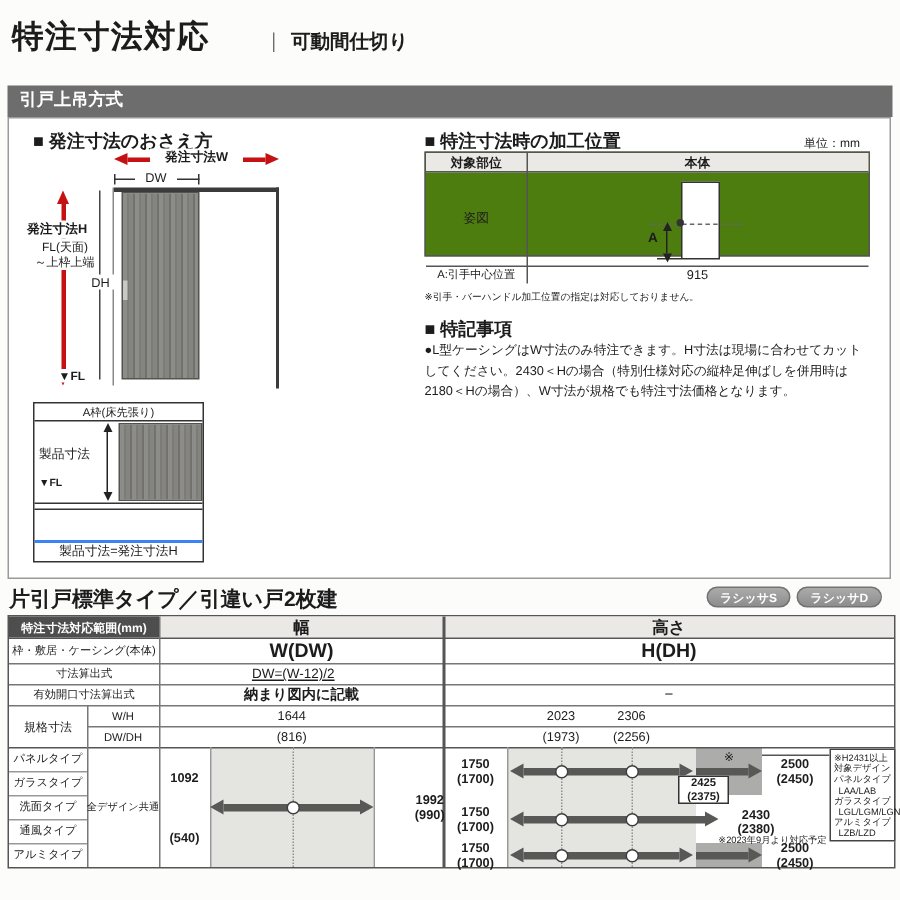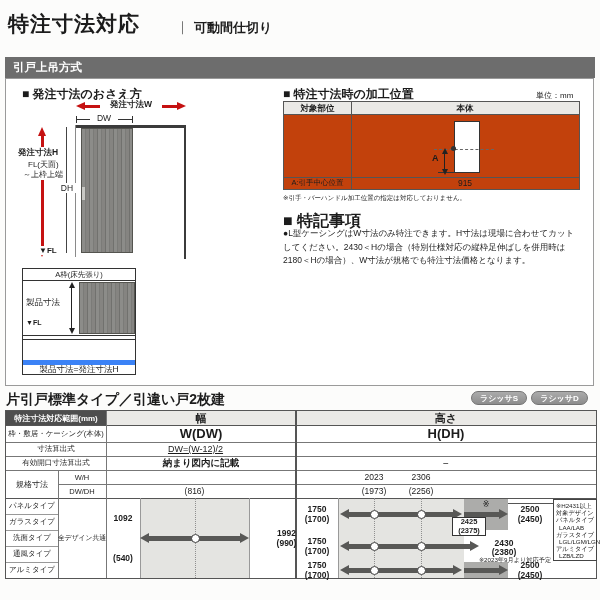--- a/index.html
+++ b/index.html
@@ -76,46 +76,47 @@
   <div class="abs wbg bold" style="left:37px;top:246px;font-size:8px;">▼FL</div>
 
   <div class="abs" style="left:22px;top:268px;width:114px;height:107px;border:1px solid #333;box-sizing:border-box;background:#fff;">
     <div class="cx" style="left:0;top:0;width:112px;height:12px;border-bottom:1px solid #333;font-size:7.5px;">A枠(床先張り)</div>
     <div class="abs wood" style="left:56px;top:13px;width:56px;height:52px;"></div>
     <div class="blkv" style="left:48px;top:19px;height:40px;"></div>
     <div class="abs" style="left:3px;top:28px;font-size:8.5px;">製品寸法</div>
     <div class="abs" style="left:3px;top:50px;font-size:7px;font-weight:bold;">▼FL</div>
     <div class="hl" style="left:0;top:66px;width:112px;background:#333;"></div>
     <div class="hl" style="left:0;top:70px;width:112px;background:#333;"></div>
-    <div class="cx" style="left:0;top:91px;width:112px;height:14px;border-top:5px solid #3b82f6;font-size:8.5px;">製品寸法=発注寸法H</div>
+    <div class="cx" style="left:0;top:91px;width:112px;height:14px;border-top:2px solid #3b82f6;font-size:8.5px;">製品寸法=発注寸法H</div>
   </div>
 
   <div class="abs bold" style="left:283px;top:86px;font-size:12px;">■ 特注寸法時の加工位置</div>
   <div class="abs" style="left:536px;top:90px;font-size:8px;">単位：mm</div>
 
-  <div class="abs" style="left:283px;top:101px;width:297px;height:89px;border:1.2px solid #555;box-sizing:border-box;background:#c2410c;">
+  <div class="abs" style="left:283px;top:101px;width:297px;height:70px;border:1.2px solid #555;box-sizing:border-box;background:#4d7c0f;">
     <div class="abs" style="left:0;top:0;width:295px;height:13px;background:#eae9e6;border-bottom:1px solid #555;box-sizing:border-box;"></div>
     <div class="vl" style="left:67px;top:0;height:87px;background:#555;"></div>
     <div class="cx bold" style="left:0;top:0;width:67px;height:13px;font-size:8.5px;">対象部位</div>
     <div class="cx bold" style="left:67px;top:0;width:228px;height:13px;font-size:8.5px;">本体</div>
+    <div class="cx" style="left:0;top:13px;width:67px;height:62px;font-size:8.5px;">姿図</div>
     <div class="hl" style="left:0;top:75px;width:295px;background:#555;"></div>
     <div class="cx" style="left:0;top:75px;width:67px;height:12px;font-size:7.5px;">A:引手中心位置</div>
     <div class="cx" style="left:67px;top:75px;width:228px;height:12px;font-size:8.5px;">915</div>
 
     <div class="abs" style="left:170px;top:19px;width:26px;height:52px;border:1.2px solid #333;box-sizing:border-box;background:#fff;"></div>
     <div class="abs" style="left:150px;top:47px;width:60px;border-top:1px dashed #666;"></div>
     <div class="abs" style="left:167px;top:44px;width:5px;height:5px;background:#333;border-radius:50%;"></div>
     <div class="blkv" style="left:160px;top:52px;height:15px;"></div>
     <div class="hl" style="left:154px;top:70px;width:16px;background:#333;"></div>
     <div class="abs bold" style="left:148px;top:51px;font-size:9px;">A</div>
   </div>
 
   <div class="abs" style="left:283px;top:194px;font-size:6.5px;color:#222;">※引手・バーハンドル加工位置の指定は対応しておりません。</div>
 
-  <div class="abs bold" style="left:283px;top:211px;font-size:16px;">■ 特記事項</div>
+  <div class="abs bold" style="left:283px;top:211px;font-size:12px;">■ 特記事項</div>
   <div class="abs" style="left:283px;top:227px;width:299px;font-size:8.5px;line-height:1.6;">●L型ケーシングはW寸法のみ特注できます。H寸法は現場に合わせてカットしてください。2430＜Hの場合（特別仕様対応の縦枠足伸ばしを併用時は2180＜Hの場合）、W寸法が規格でも特注寸法価格となります。</div>
 
   <div class="abs bold" style="left:6px;top:391px;font-size:14px;">片引戸標準タイプ／引違い戸2枚建</div>
   <div class="badge" style="left:471px;top:391px;width:56px;">ラシッサS</div>
   <div class="badge" style="left:531px;top:391px;width:57px;">ラシッサD</div>
 
   <div class="abs" style="left:5px;top:410px;width:590px;height:167px;border:1.2px solid #555;box-sizing:content-box;background:#fff;">
 
     <div class="band" style="left:134px;top:87px;width:109px;height:80px;"></div>
     <div class="band" style="left:332px;top:87px;width:126px;height:80px;"></div>
@@ -150,20 +151,21 @@
     <div class="cx" style="left:0;top:31px;width:100px;height:14px;font-size:7.5px;">寸法算出式</div>
     <div class="cx" style="left:100px;top:31px;width:179px;height:14px;font-size:9px;text-decoration:underline;">DW=(W-12)/2</div>
 
     <div class="cx" style="left:0;top:45px;width:100px;height:14px;font-size:7.5px;">有効開口寸法算出式</div>
     <div class="cx bold" style="left:100px;top:45px;width:190px;height:14px;font-size:9.5px;">納まり図内に記載</div>
     <div class="cx" style="left:290px;top:45px;width:300px;height:14px;font-size:10px;">−</div>
 
     <div class="cx" style="left:0;top:59px;width:52px;height:28px;font-size:8px;">規格寸法</div>
     <div class="cx" style="left:52px;top:59px;width:48px;height:14px;font-size:7.5px;">W/H</div>
     <div class="cx" style="left:52px;top:73px;width:48px;height:14px;font-size:7.5px;">DW/DH</div>
+    <div class="cx" style="left:134px;top:59px;width:109px;height:14px;font-size:8.5px;">1644</div>
     <div class="cx" style="left:134px;top:73px;width:109px;height:14px;font-size:8.5px;">(816)</div>
     <div class="cx" style="left:342px;top:59px;width:52px;height:14px;font-size:8.5px;">2023</div>
     <div class="cx" style="left:389px;top:59px;width:52px;height:14px;font-size:8.5px;">2306</div>
     <div class="cx" style="left:342px;top:73px;width:52px;height:14px;font-size:8.5px;">(1973)</div>
     <div class="cx" style="left:389px;top:73px;width:52px;height:14px;font-size:8.5px;">(2256)</div>
 
     <div class="cx" style="left:0;top:87px;width:52px;height:16px;font-size:7.5px;">パネルタイプ</div>
     <div class="cx" style="left:0;top:103px;width:52px;height:16px;font-size:7.5px;">ガラスタイプ</div>
     <div class="cx" style="left:0;top:119px;width:52px;height:16px;font-size:7.5px;">洗面タイプ</div>
     <div class="cx" style="left:0;top:135px;width:52px;height:16px;font-size:7.5px;">通風タイプ</div>

